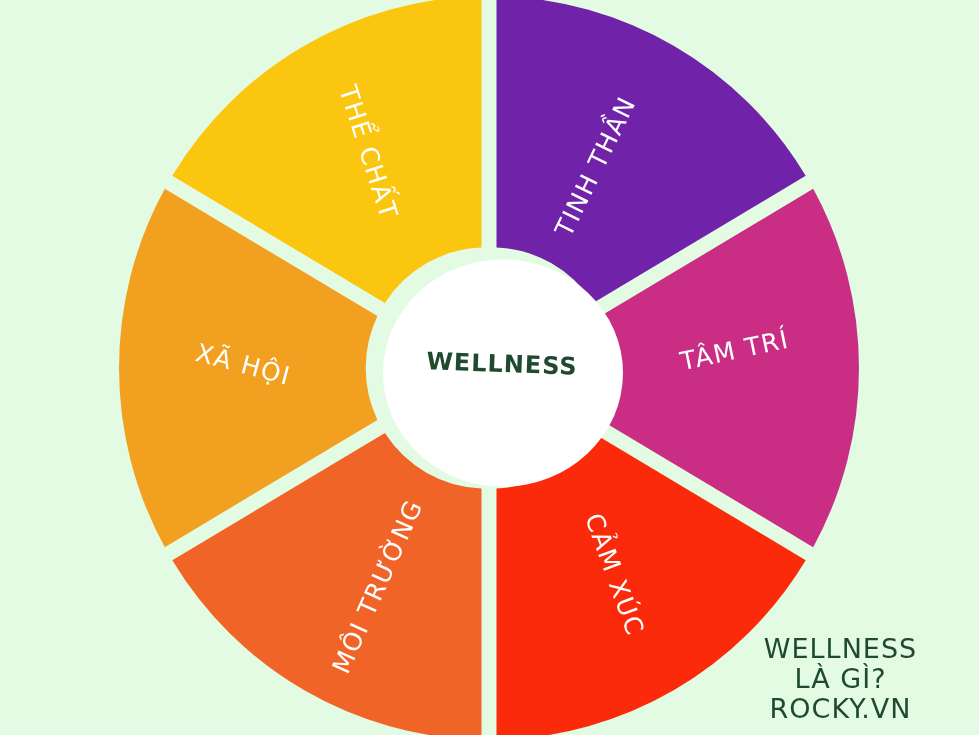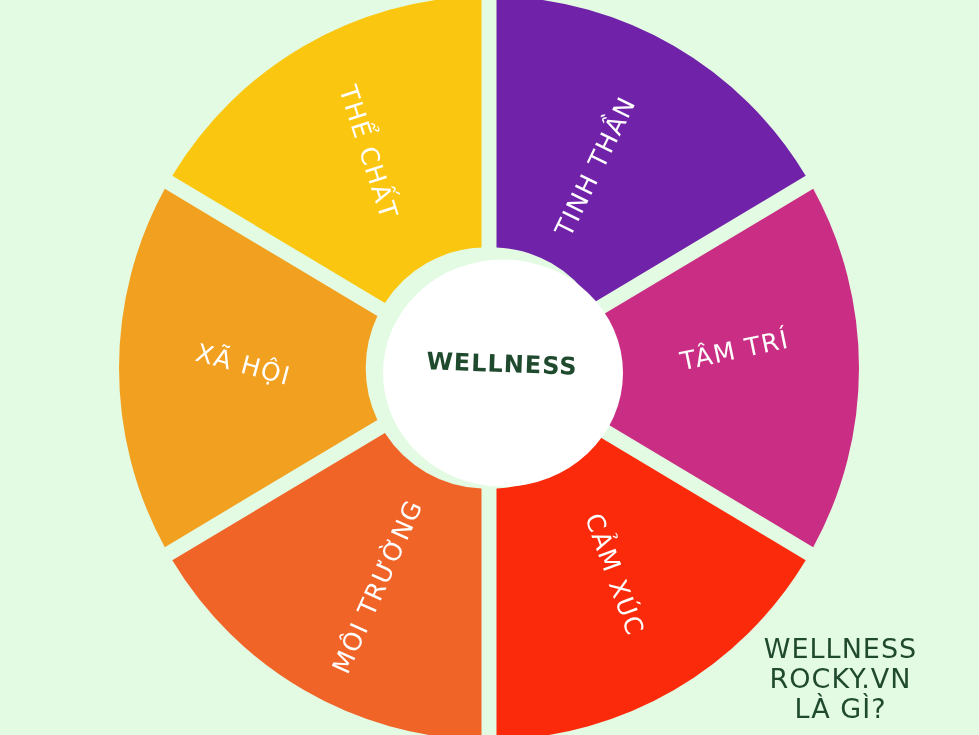--- a/index.html
+++ b/index.html
@@ -58,15 +58,15 @@
     <text class="seg-label" text-anchor="middle" dominant-baseline="middle" transform="translate(124,206) rotate(70)">CẢM XÚC</text>
     <text class="seg-label" text-anchor="middle" dominant-baseline="middle" transform="translate(-110,218) rotate(-66)">MÔI TRƯỜNG</text>
     <text class="seg-label" text-anchor="middle" dominant-baseline="middle" transform="translate(-246,-2) rotate(15)">XÃ HỘI</text>
 
     <text class="center-label" text-anchor="middle" dominant-baseline="middle" transform="translate(13,-3) rotate(2)">WELLNESS</text>
   </g>
 </svg>
 
 <div id="caption">
   <div>WELLNESS</div>
+  <div>LÀ GÌ?</div>
   <div>ROCKY.VN</div>
-  <div>LÀ GÌ?</div>
 </div>
 
 </body></html>

